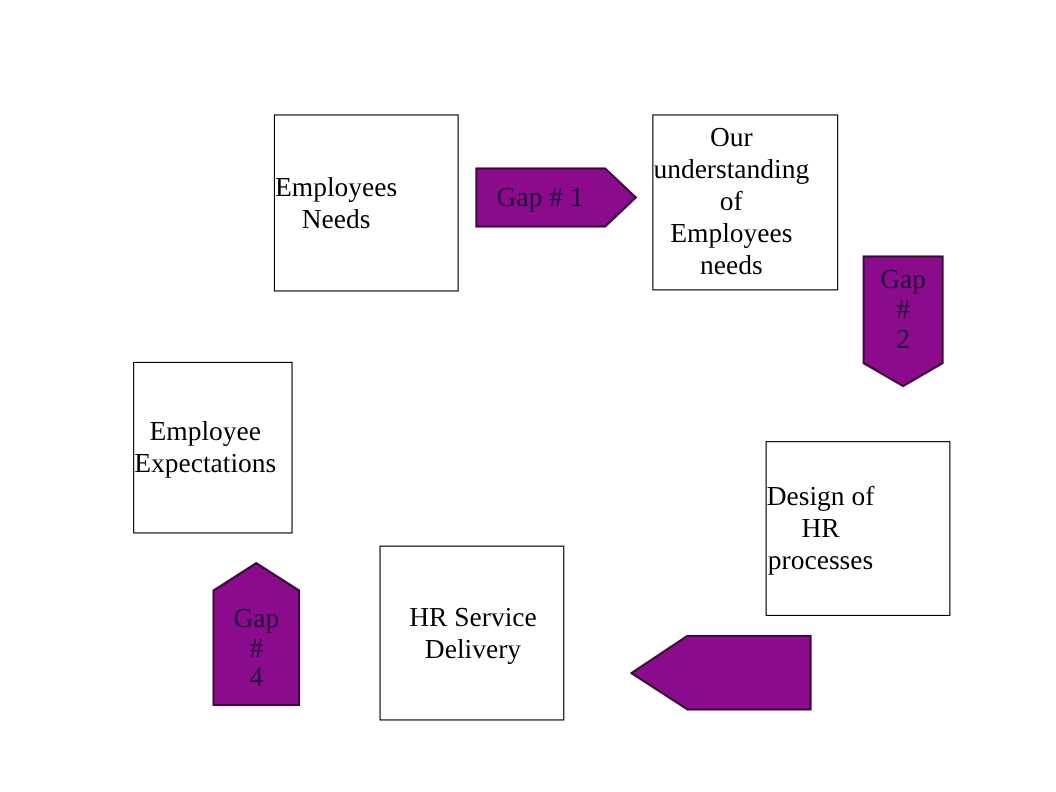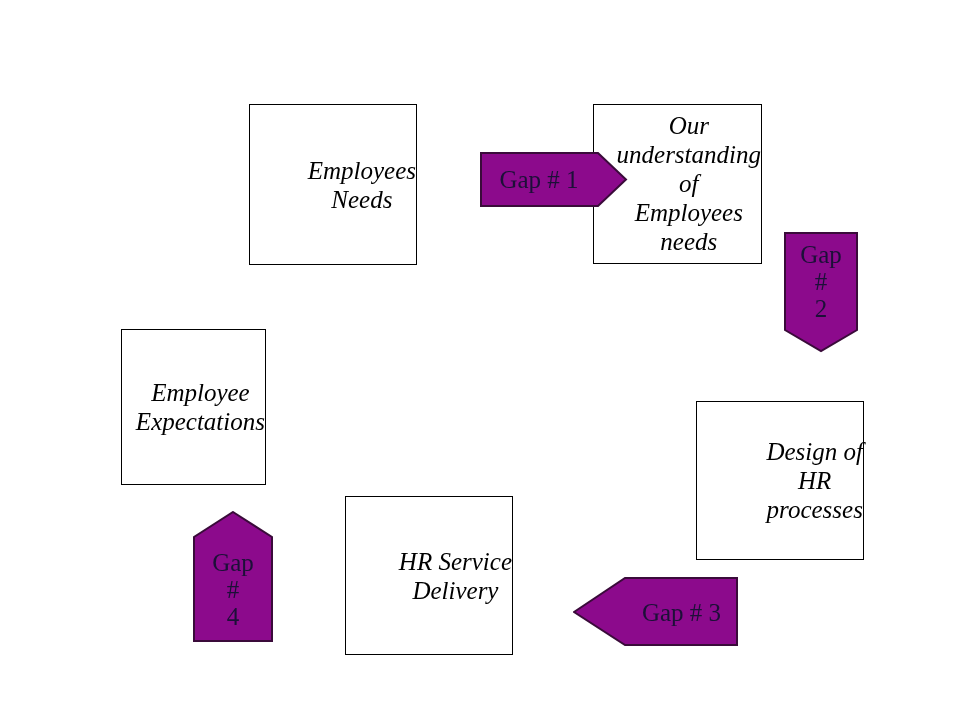--- a/index.html
+++ b/index.html
@@ -15,26 +15,25 @@
     font-family: "Liberation Serif", "DejaVu Serif", serif;
     overflow: hidden;
   }
   .box {
     position: absolute;
     background: #ffffff;
     border: 1.5px solid #000000;
     box-sizing: border-box;
     display: flex;
     align-items: center;
-    justify-content: flex-end;
+    justify-content: flex-start;
     text-align: center;
     color: #000000;
     font-size: 25px;
     line-height: 29px;
-    font-style: italic;
   }
   .box.top-aligned { align-items: flex-start; padding-top: 6px; }
   .box span { white-space: pre-line; }
   #title {
     position: absolute;
     left: 250px;
     top: 346px;
     width: 500px;
     text-align: center;
     font-size: 34px;
@@ -60,21 +59,21 @@
     display: flex;
     align-items: center;
     justify-content: center;
     text-align: center;
     color: #1C1038;
     font-size: 25px;
     line-height: 27px;
     white-space: pre-line;
   }
   
-  #arrow-gap-1 { left: 432px; top: 152px; width: 148px; height: 55px; margin-left: 48px; }
+  #arrow-gap-1 { left: 432px; top: 152px; width: 148px; height: 55px; }
   #arrow-gap-1 .arrow-label { left: 0; top: 0; width: 118px; height: 55px; }
   
   #arrow-gap-2 { left: 784px; top: 232px; width: 74px; height: 121px; }
   #arrow-gap-2 .arrow-label { left: 0; top: 0; width: 74px; height: 98px; }
   
   #arrow-gap-3 { left: 573px; top: 577px; width: 165px; height: 70px; }
   #arrow-gap-3 .arrow-label { left: 52px; top: 0; width: 113px; height: 70px; }
   
   #arrow-gap-4 { left: 193px; top: 511px; width: 80px; height: 131px; }
   #arrow-gap-4 .arrow-label { left: 0; top: 26px; width: 80px; height: 105px; }
@@ -127,21 +126,20 @@
     </svg>
     <div class="arrow-label">Gap
 #
 2</div>
   </div>
 
   <div class="arrow" id="arrow-gap-3">
     <svg viewBox="0 0 165 70">
       <polygon points="1,35 52,1 164,1 164,68 52,68"></polygon>
     </svg>
-    <div class="arrow-label">Gap # 3</div>
   </div>
 
   <div class="arrow" id="arrow-gap-4">
     <svg viewBox="0 0 80 131">
       <polygon points="40,1 79,26 79,130 1,130 1,26"></polygon>
     </svg>
     <div class="arrow-label">Gap
 #
 4</div>
   </div>

